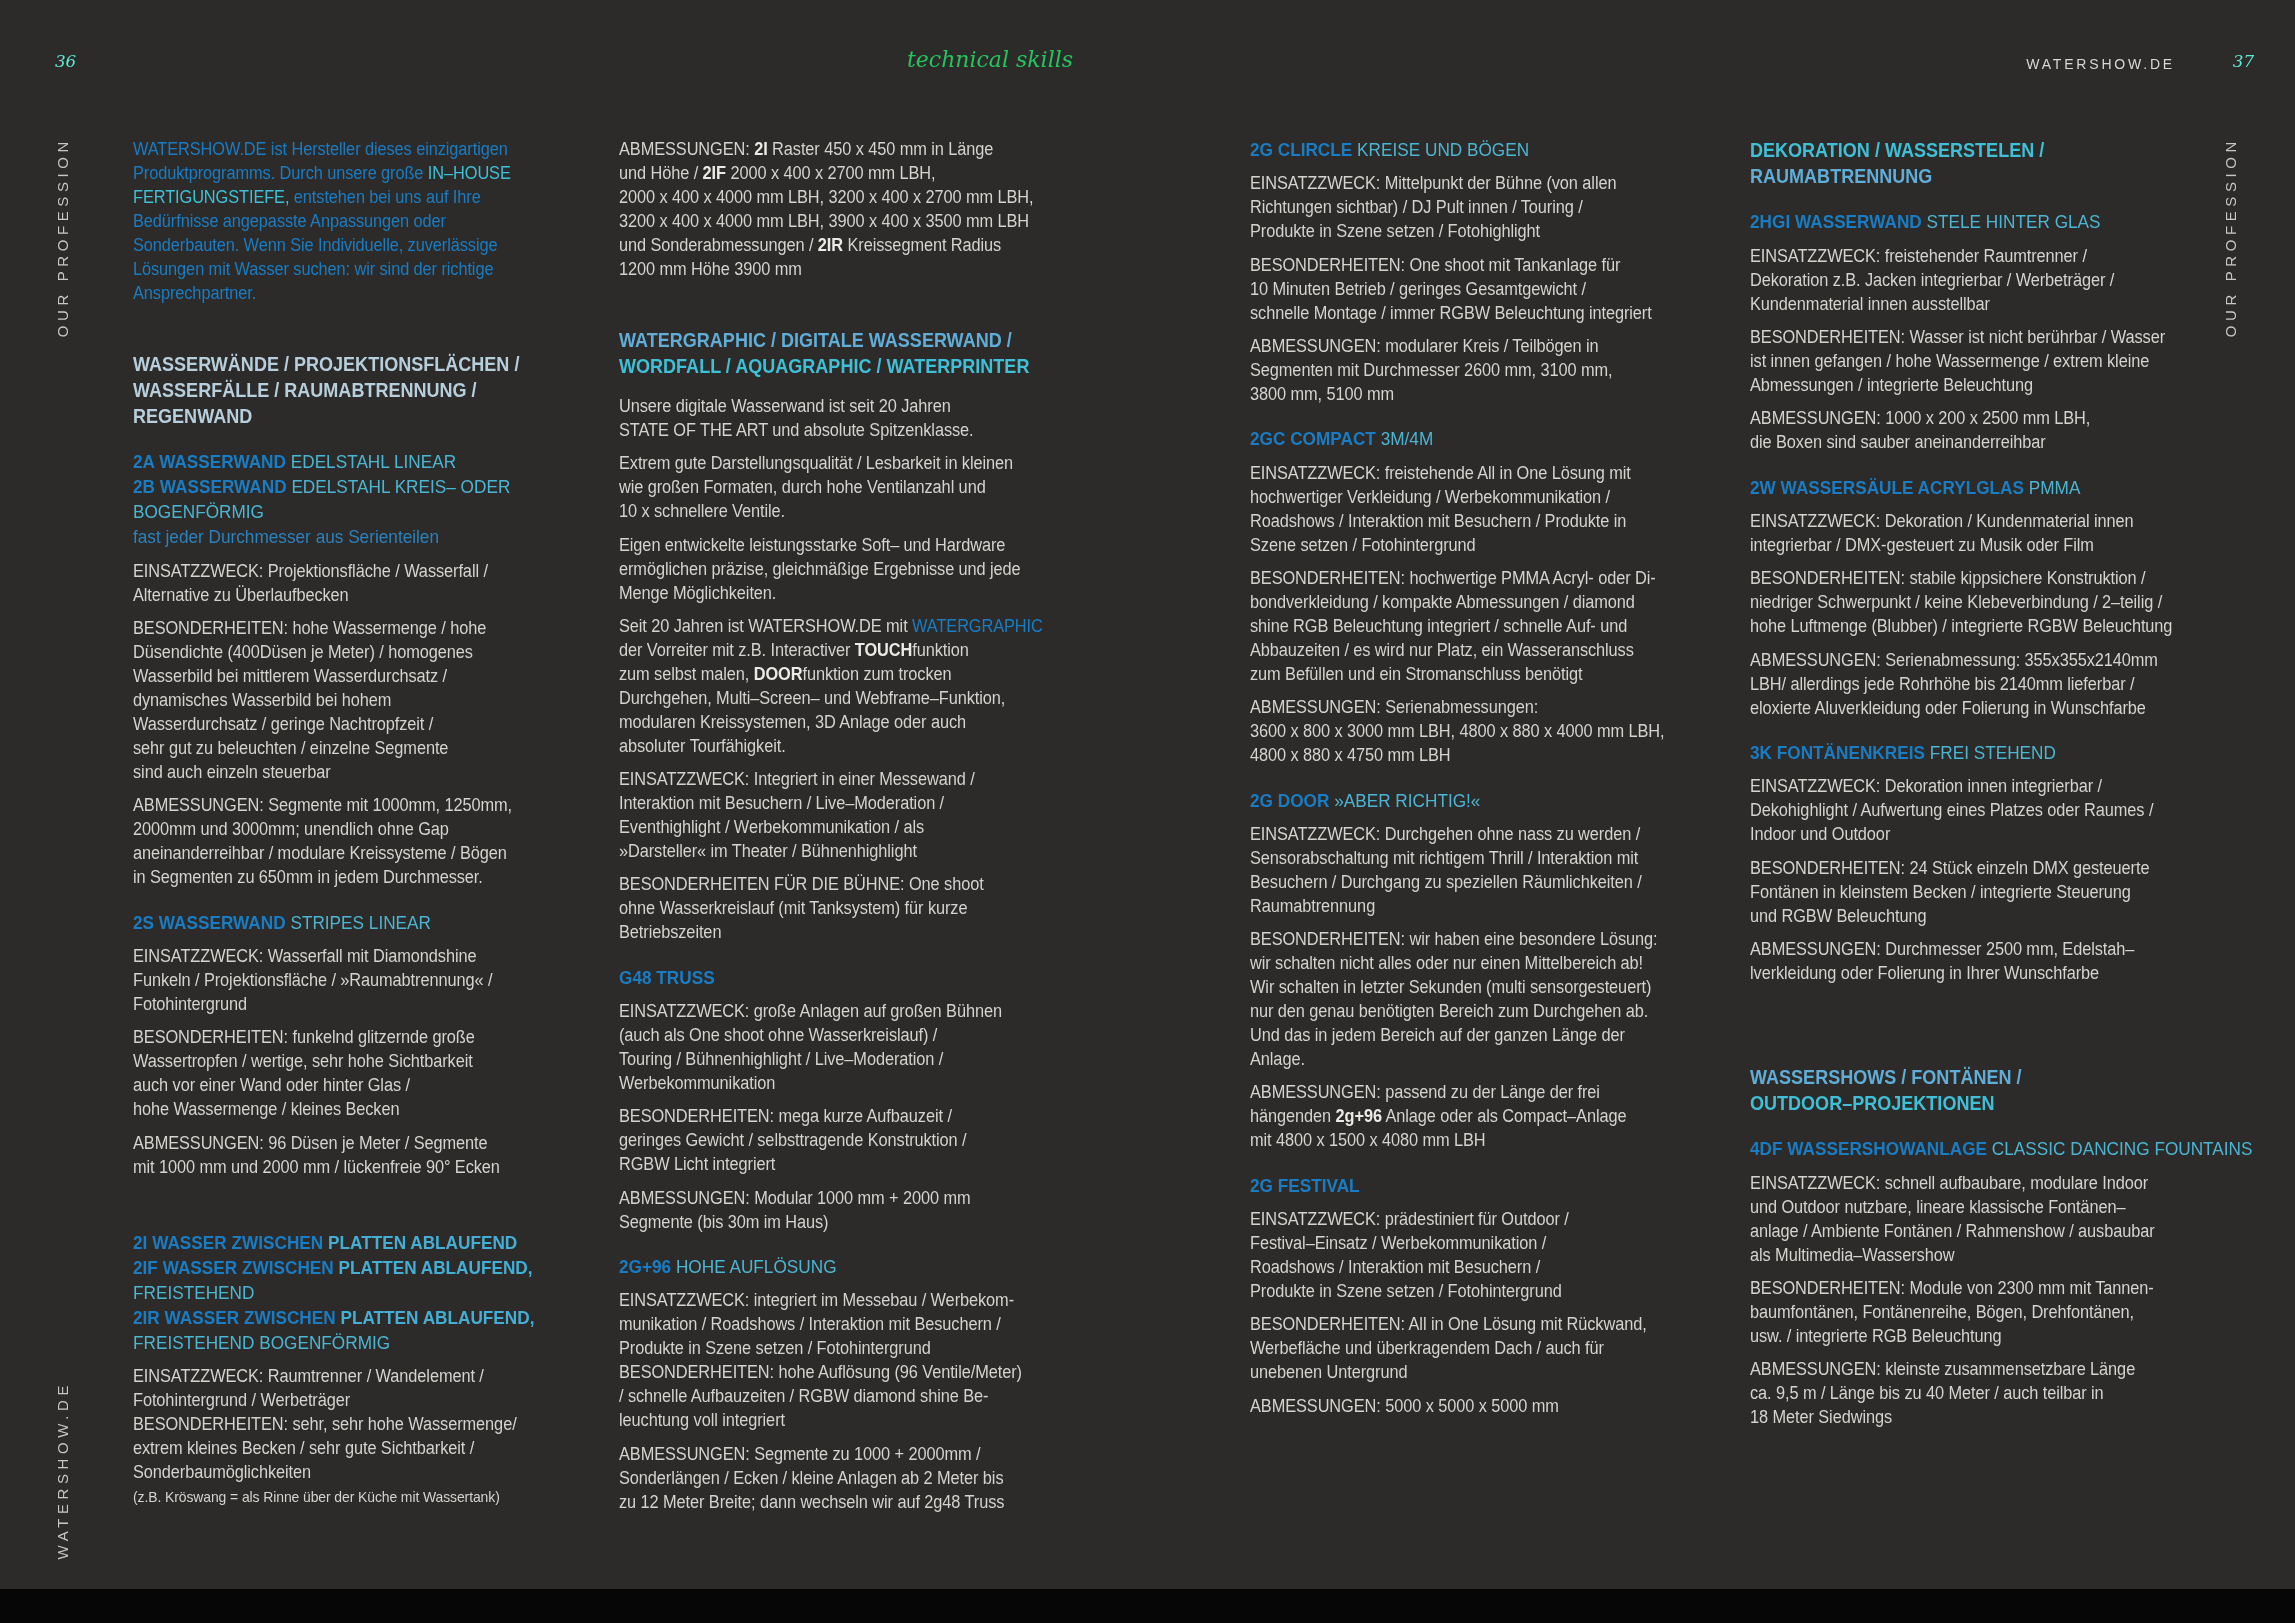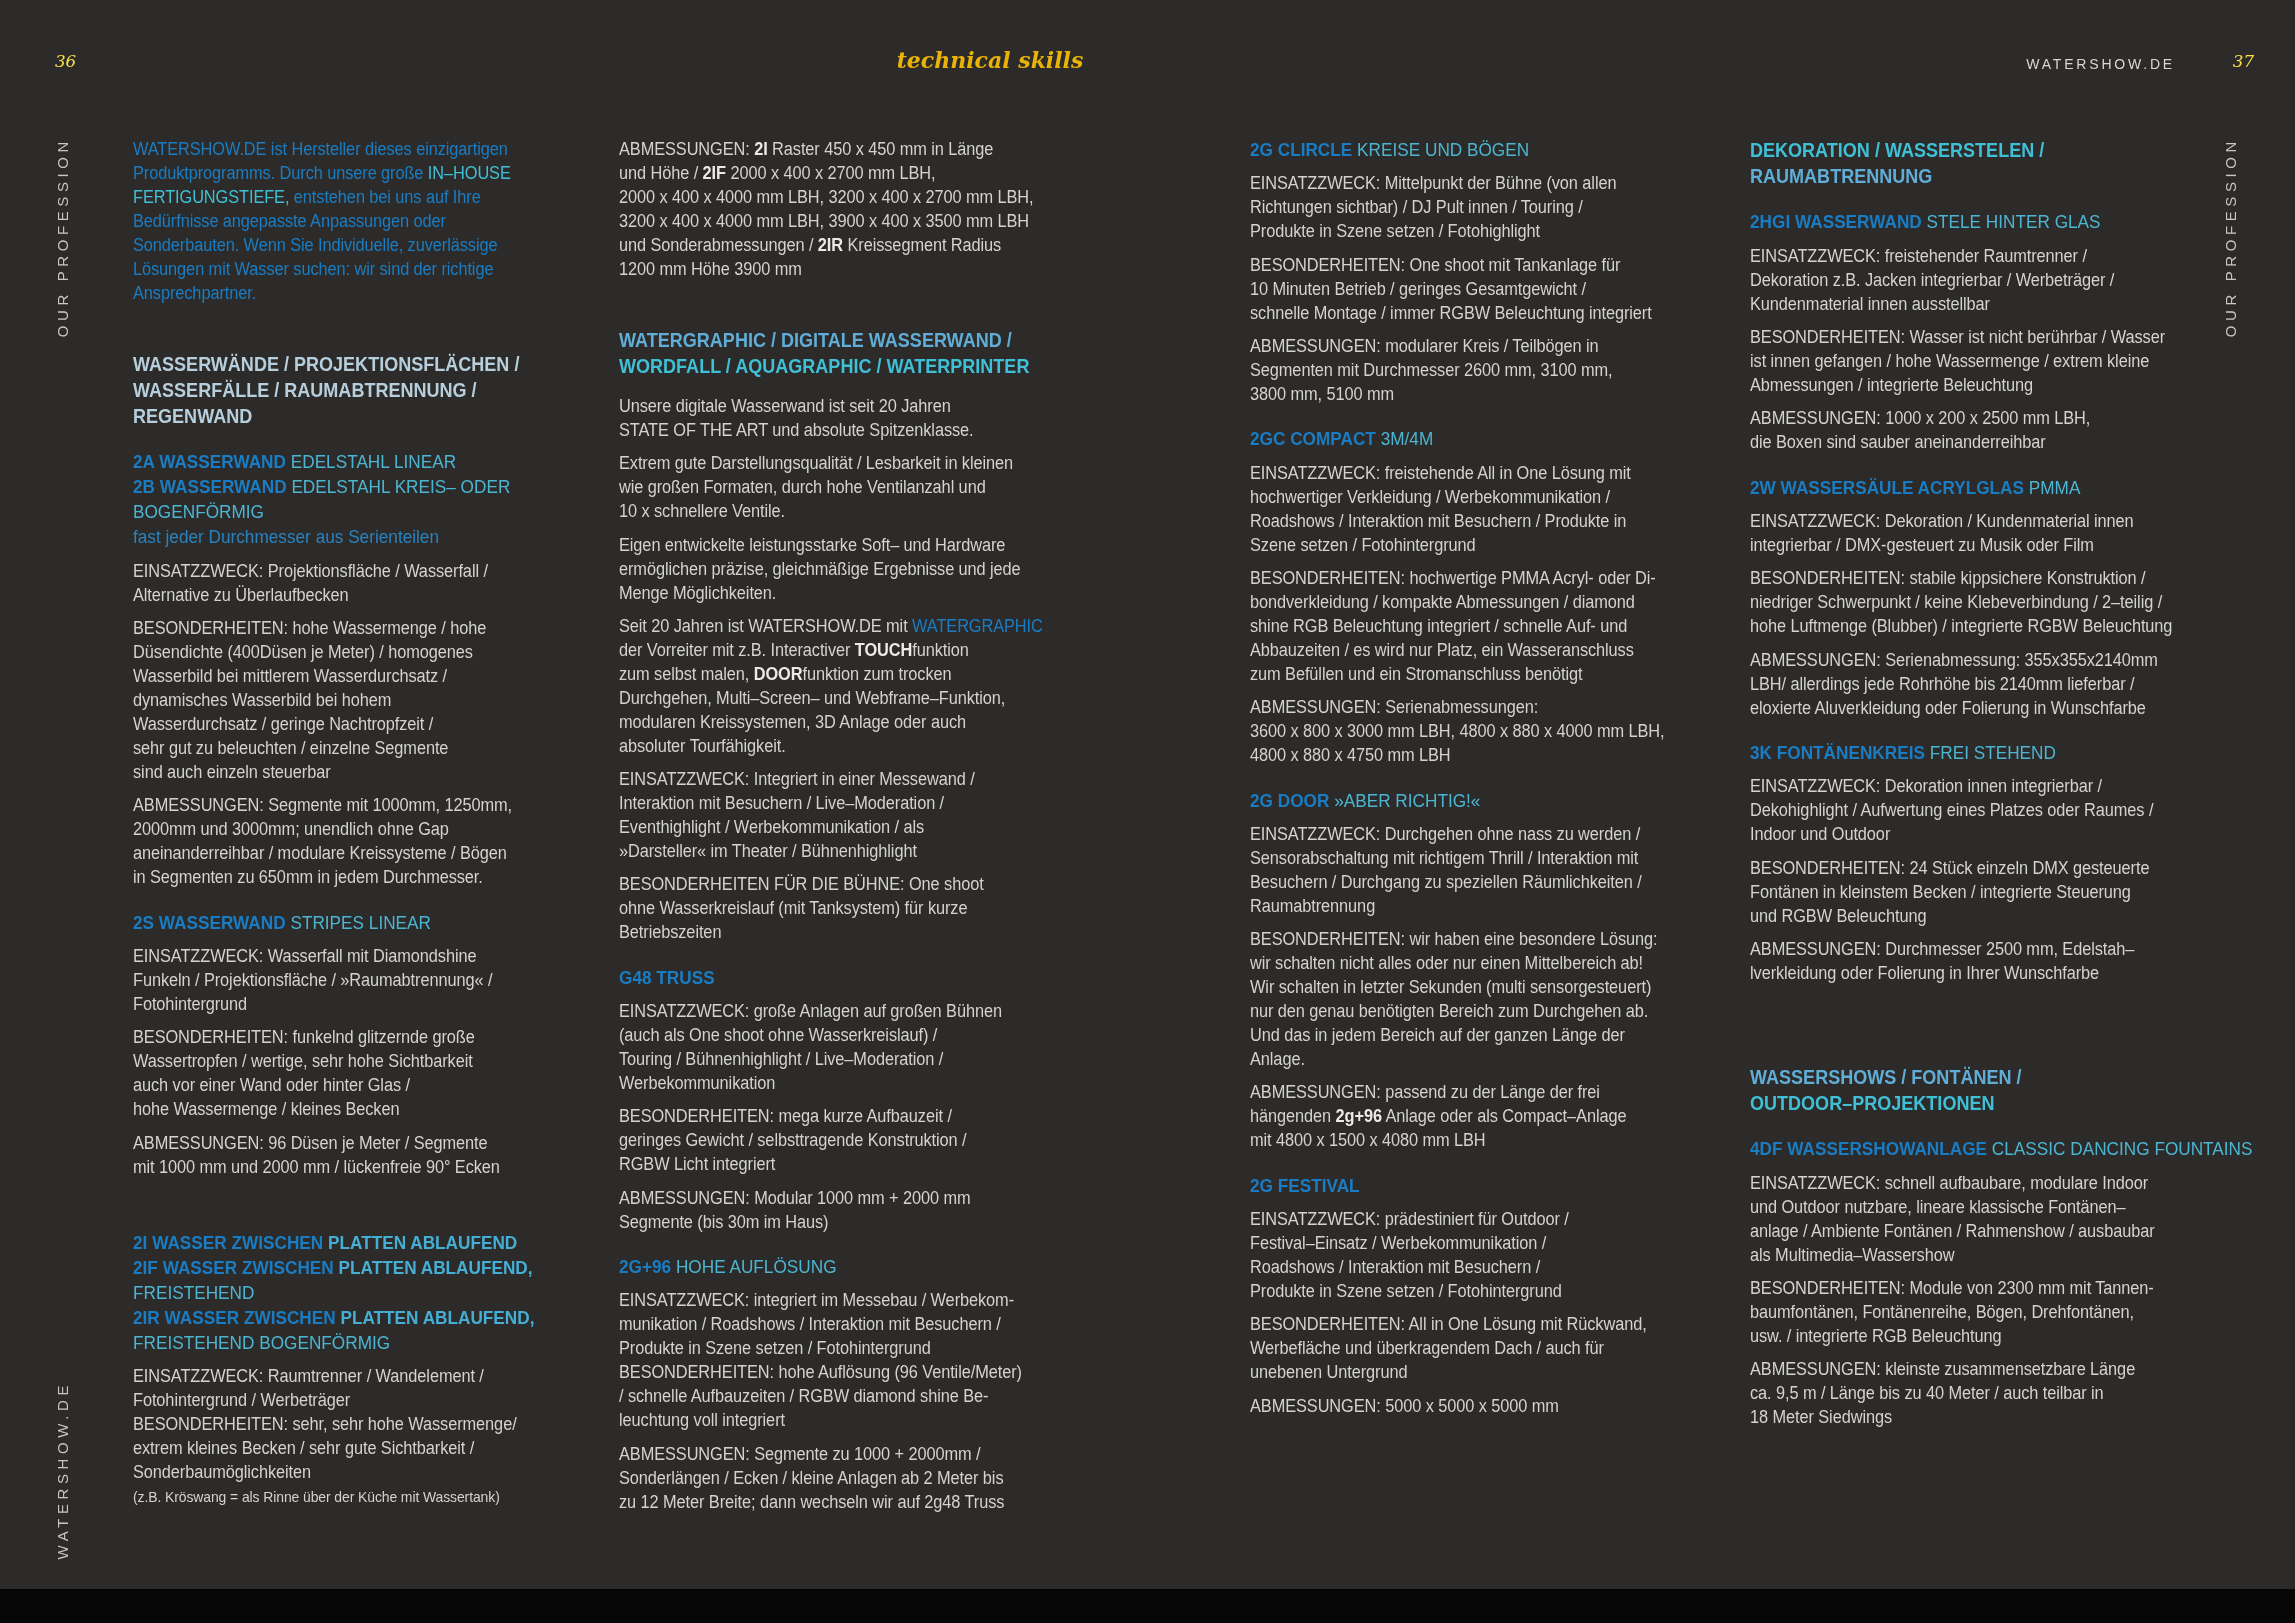--- a/index.html
+++ b/index.html
@@ -5,28 +5,28 @@
   html,body{margin:0;padding:0;}
   body{
     width:2295px;height:1623px;position:relative;overflow:hidden;
     background:#2c2b29;
     font-family:"Liberation Sans", sans-serif;
   }
   
   .pagenum{
     position:absolute;top:51px;
     font-family:"DejaVu Serif", serif;font-style:italic;
-    font-size:16.7px;color:#fde047;
+    font-size:16.7px;color:#5eead4;
   }
   .pagenum.left{left:55px;}
   .pagenum.right{right:41px;margin-left:45px;}
   .spread-title{
     position:absolute;top:47px;left:990px;transform:translateX(-50%);
-    font-family:"DejaVu Serif", serif;font-style:italic;font-weight:bold;
-    font-size:22px;color:#eab308;white-space:nowrap;
+    font-family:"DejaVu Serif", serif;font-style:italic;font-weight:normal;
+    font-size:22px;color:#22c55e;white-space:nowrap;
   }
   .brand-header{
     position:absolute;top:56px;right:120px;
     font-size:14px;letter-spacing:2.8px;color:#d8d7d4;white-space:nowrap;
   }
   
   .v-label{
     position:absolute;
     writing-mode:vertical-rl;transform:rotate(180deg);
     font-size:15px;letter-spacing:4.6px;color:#c8c7c4;white-space:nowrap;

